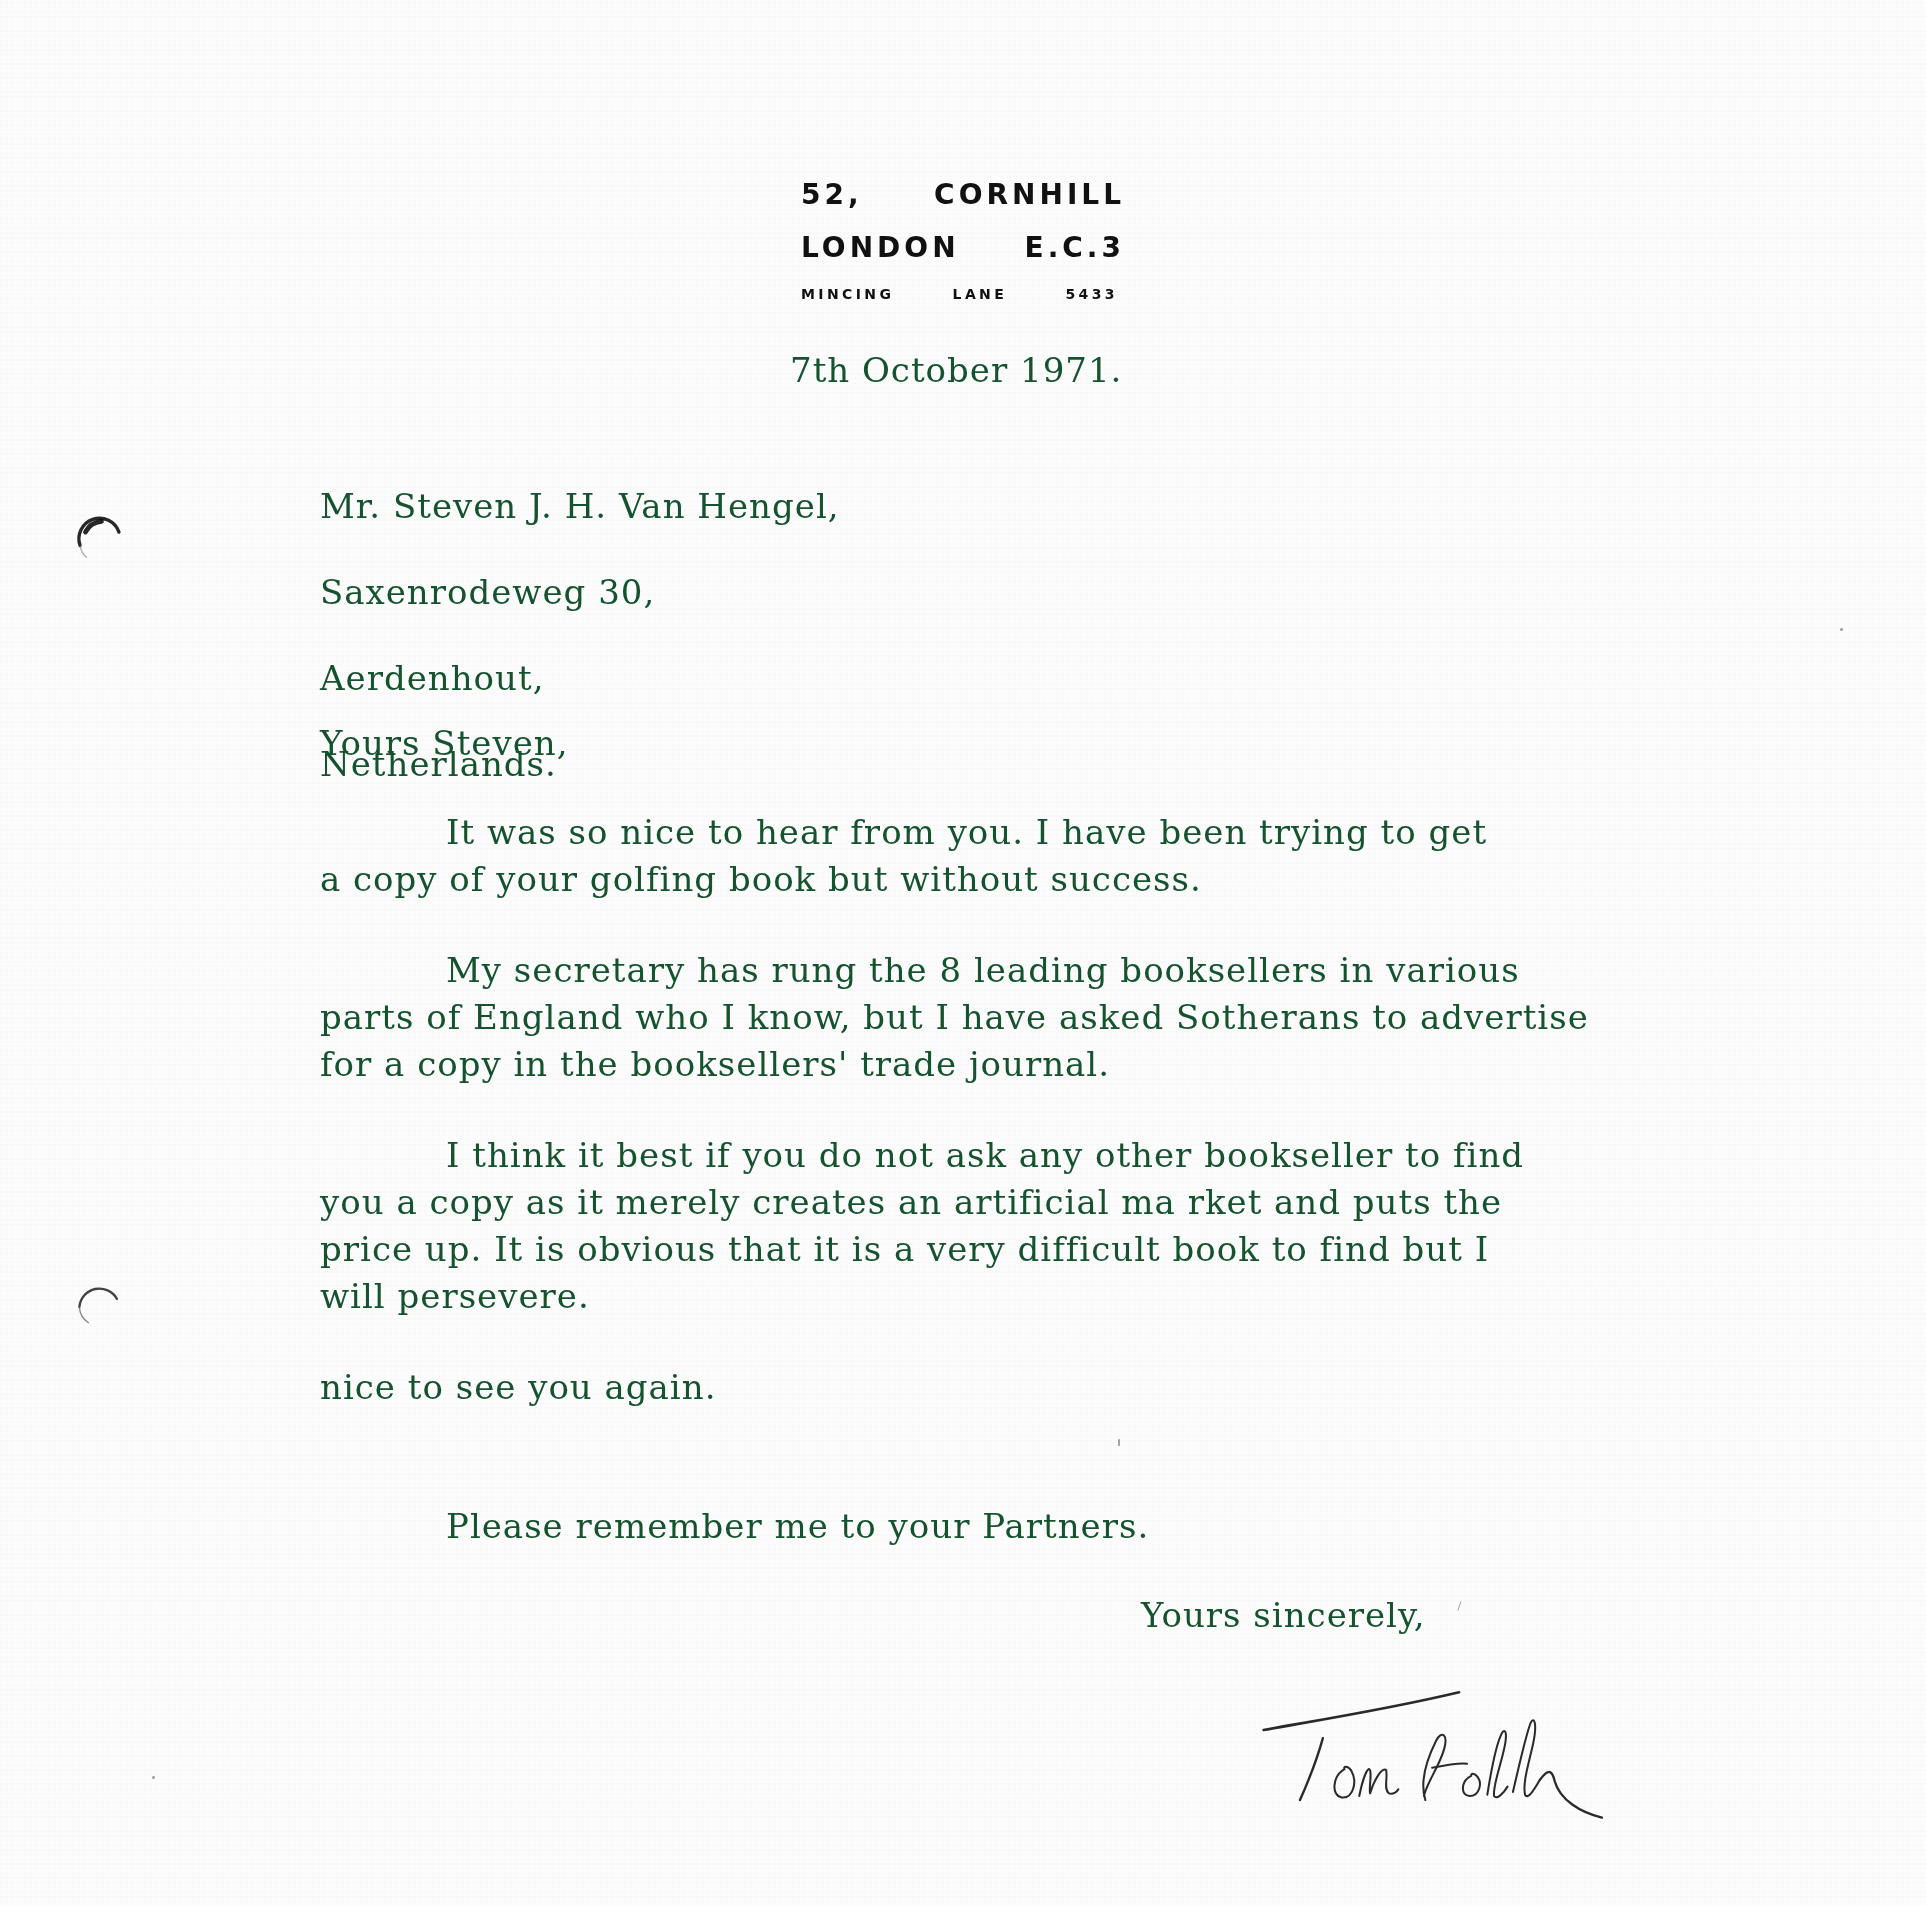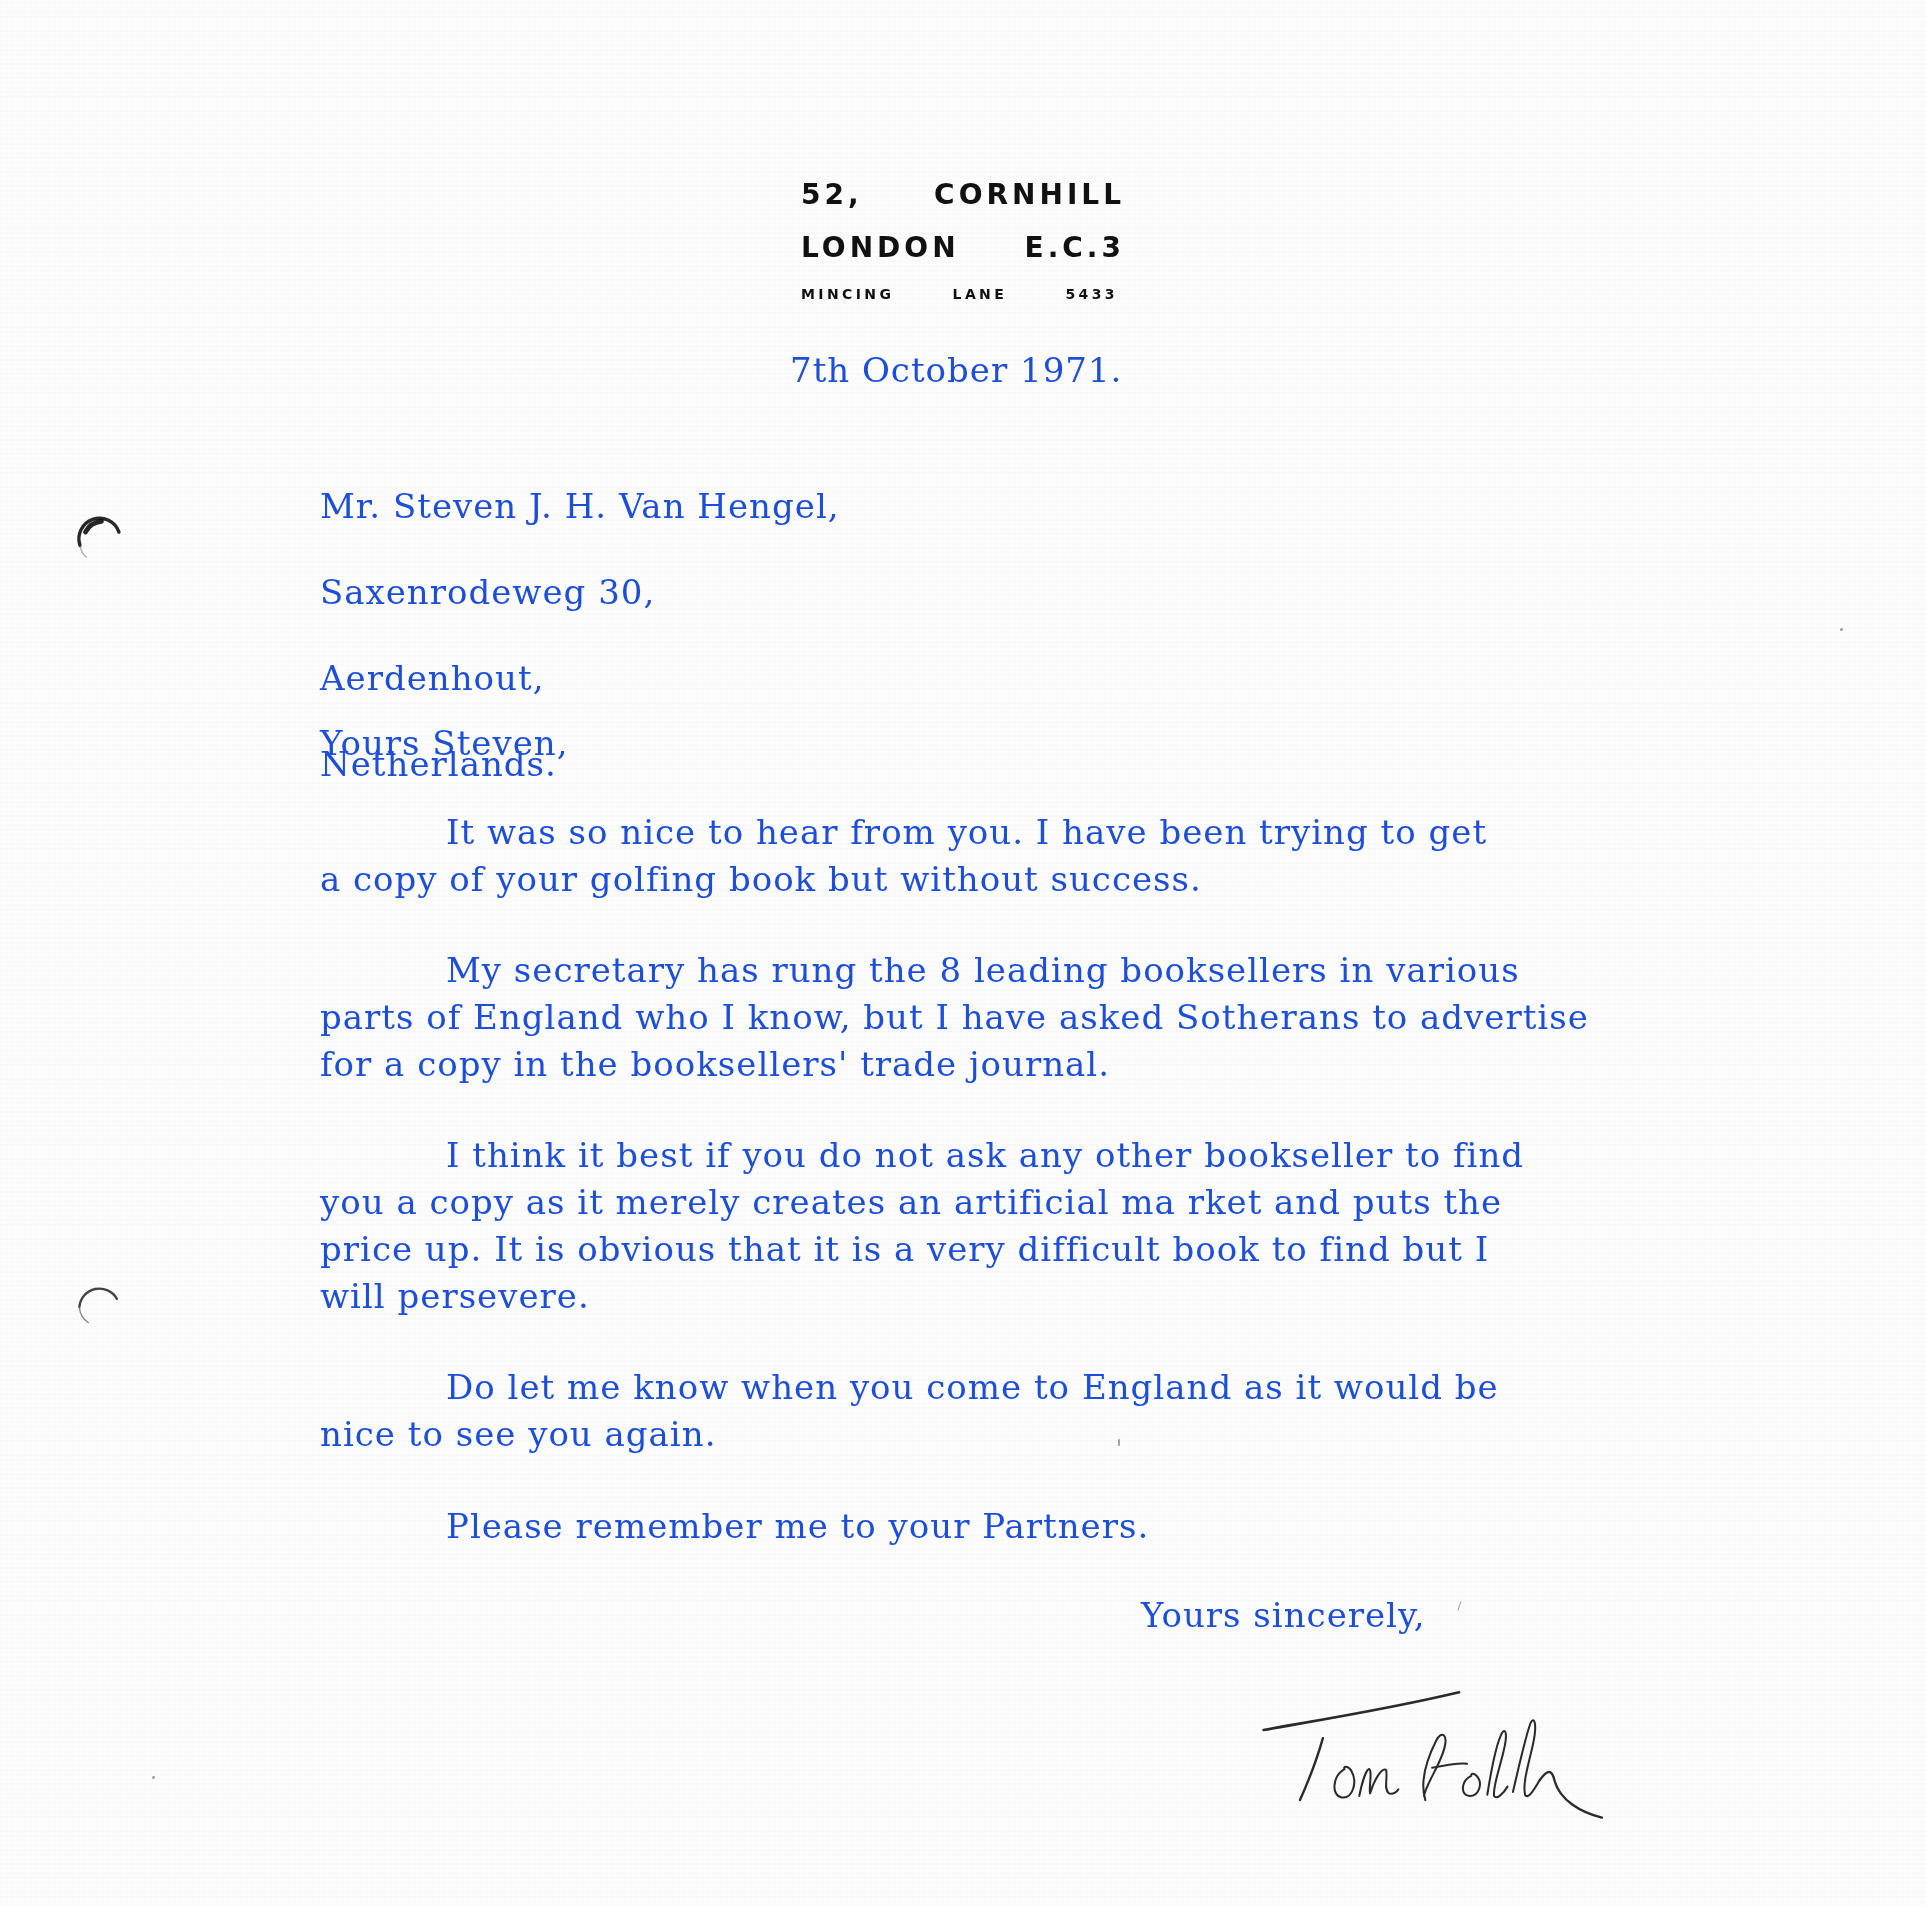--- a/index.html
+++ b/index.html
@@ -40,21 +40,21 @@
     text-align-last: justify;
   }
   .lh-street { font-size: 28px; letter-spacing: 4px; height: 53px; line-height: 41px; }
   .lh-city   { font-size: 28px; letter-spacing: 4px; height: 54px; line-height: 41px; }
   .lh-phone  { font-size: 14px; letter-spacing: 3.4px; height: 27px; line-height: 27px; width: 317px; }
 
   
   .tw {
     font-family: "DejaVu Serif", serif;
     font-size: 34px;
-    color: #1d4ed8;
+    color: #14532d;
     letter-spacing: 1px;
     white-space: nowrap;
     position: absolute;
     line-height: 46px;
   }
   .date { left: 790px; top: 347px; }
   .address { left: 320px; top: 443px; }
   .address .addr-line { display: block; height: 46px; margin-top: 40px; }
   .salutation { left: 320px; top: 720px; }
 
@@ -137,21 +137,20 @@
   </div>
 
   <div class="tw para p3">
     <span class="pline indent">I think it best if you do not ask any other bookseller to find</span>
     <span class="pline">you a copy as it merely creates an artificial ma rket and puts the</span>
     <span class="pline">price up.  It is obvious that it is a very difficult book to find but I</span>
     <span class="pline">will persevere.</span>
   </div>
 
   <div class="tw para p4">
-    <span class="pline indent">Do let me know when you come to England as it would be</span>
     <span class="pline">nice to see you again.</span>
   </div>
 
   <div class="tw para p5">
     <span class="pline indent">Please remember me to your Partners.</span>
   </div>
 
   <div class="tw closing">Yours sincerely,</div>
 
   <svg class="signature" viewBox="0 0 680 230">

